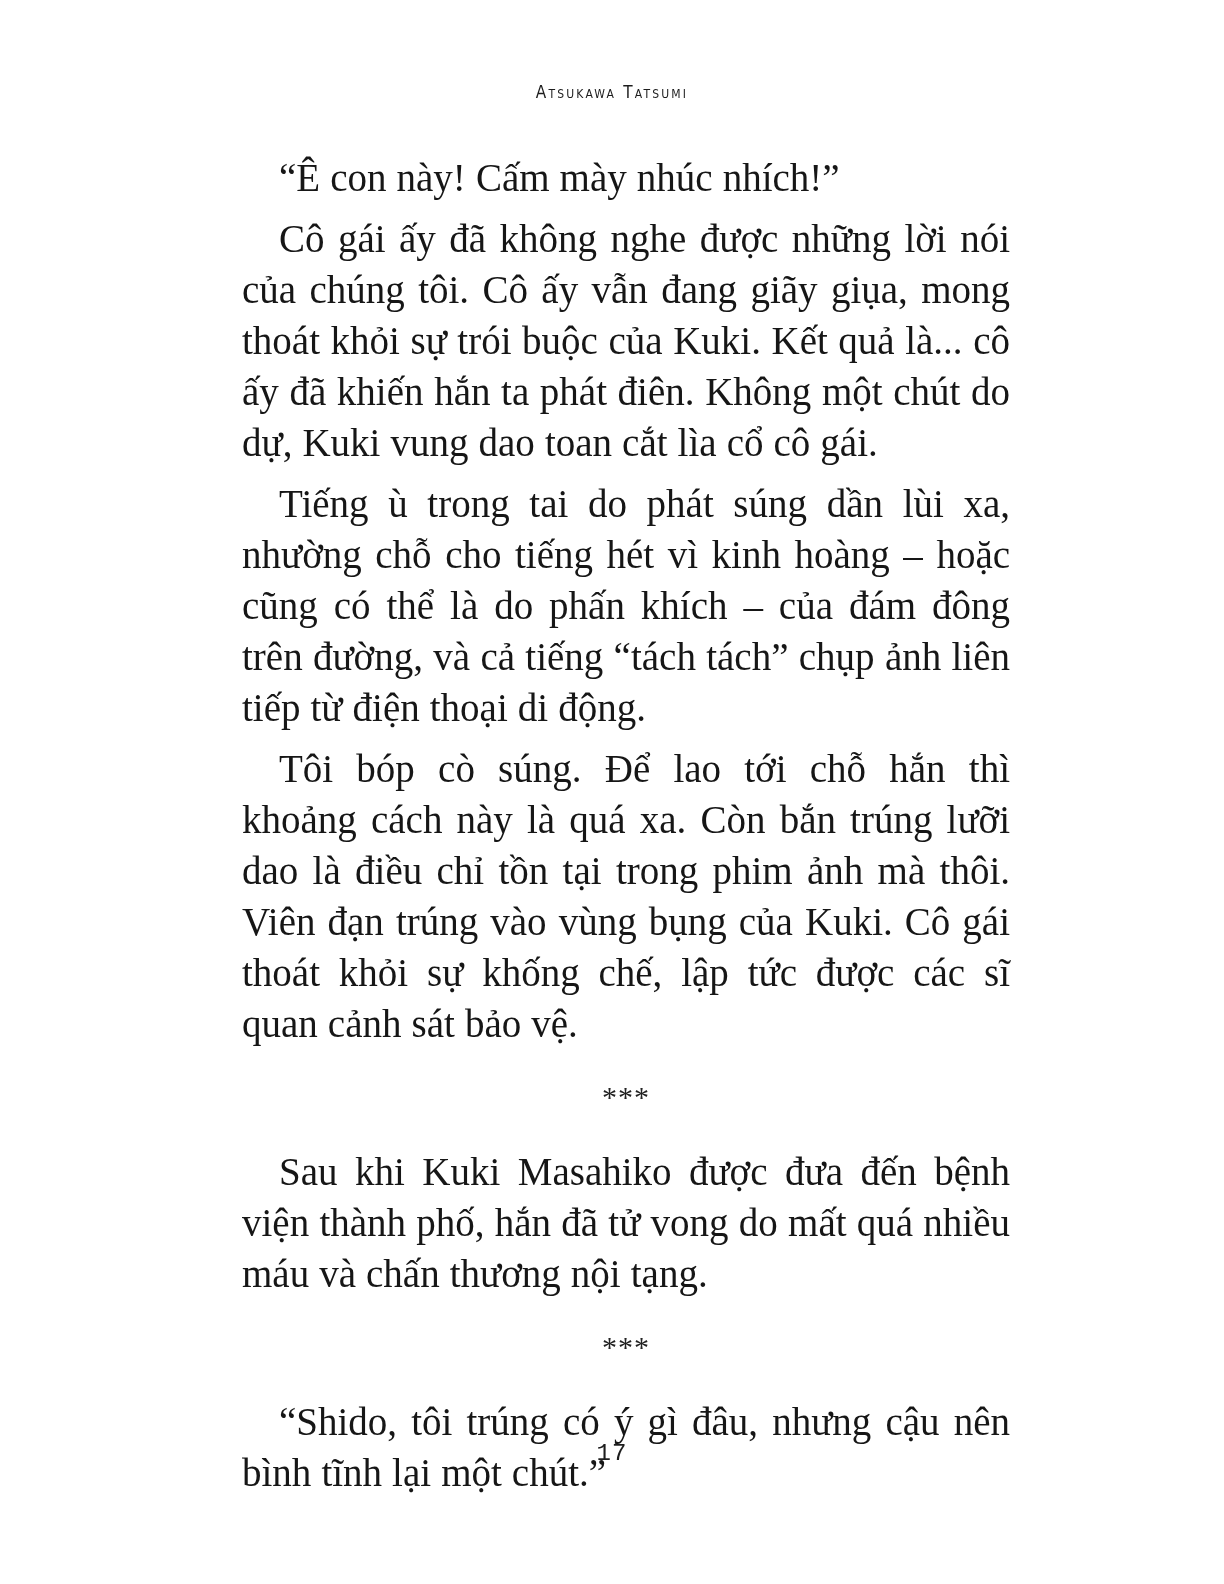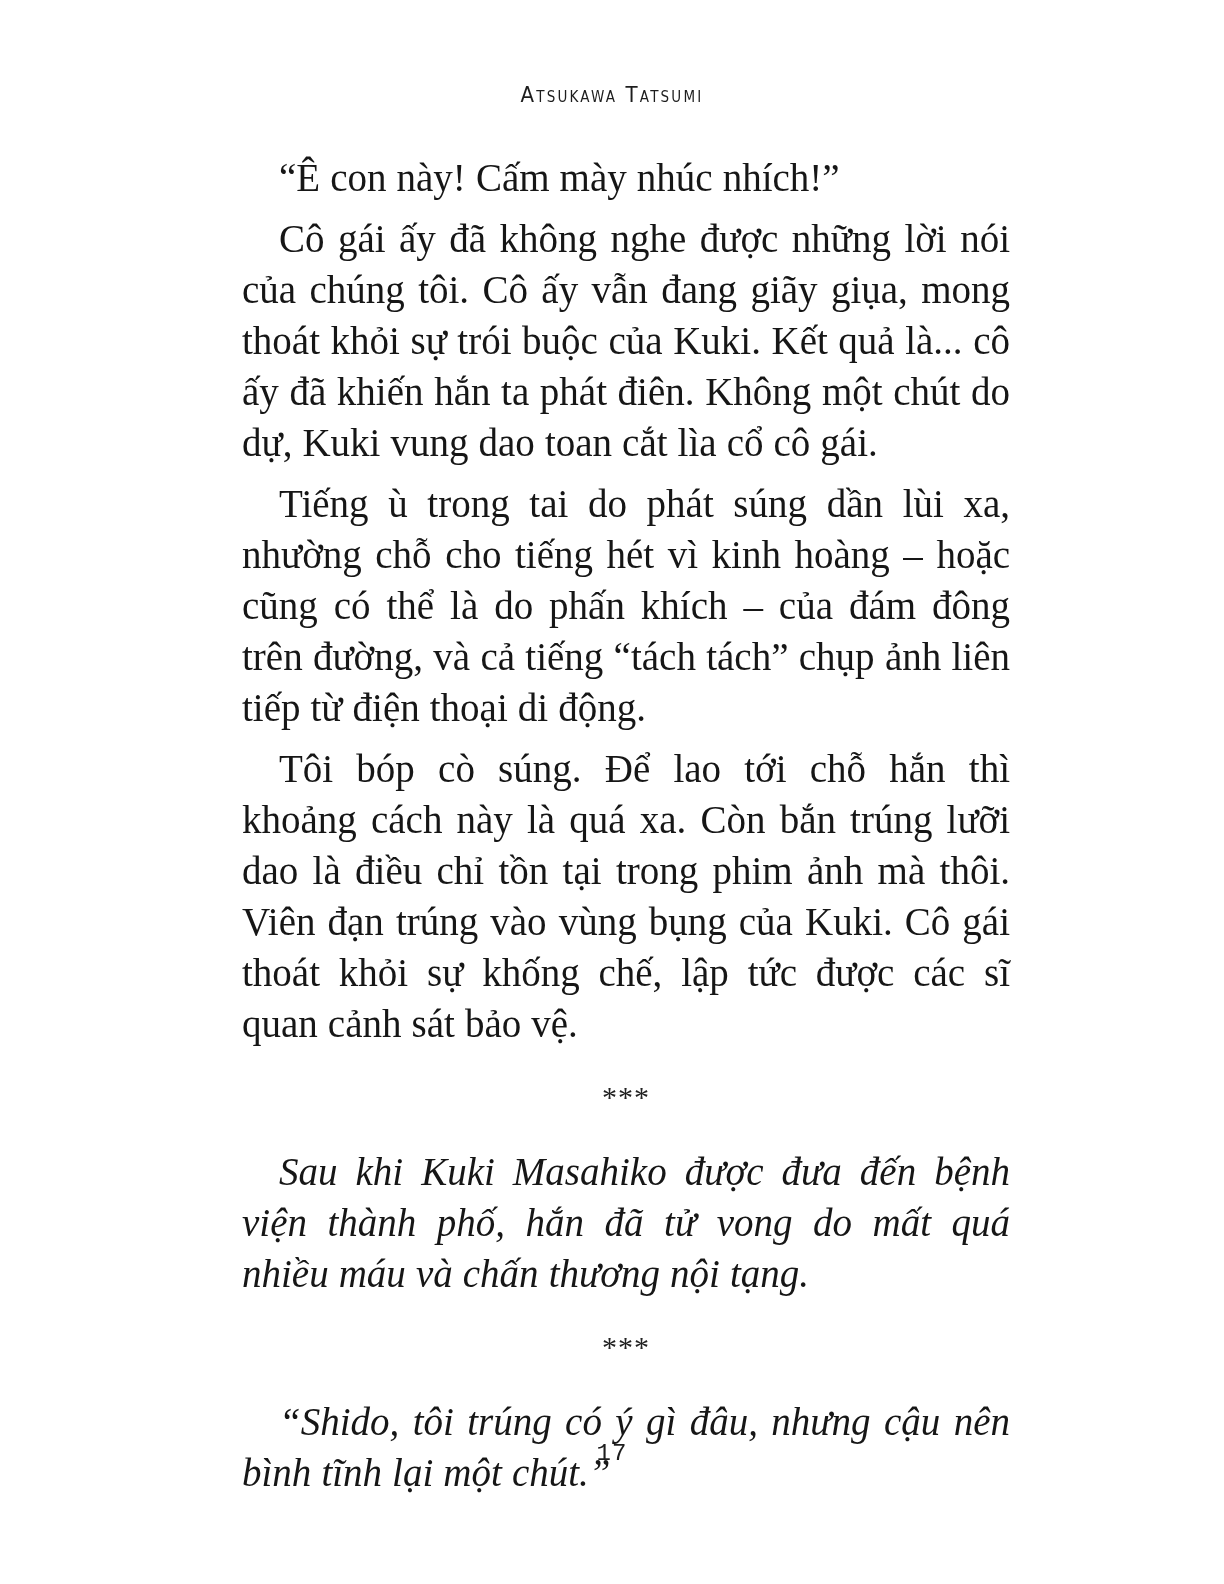--- a/index.html
+++ b/index.html
@@ -19,21 +19,21 @@
   }
 
   
   .running-head {
     position: absolute;
     top: 82px;
     left: 0;
     width: 1224px;
     text-align: center;
     font-family: "DejaVu Sans Condensed", "Liberation Sans Narrow", "Liberation Sans", sans-serif;
-    font-size: 22px;
+    font-size: 17px;
     font-variant: small-caps;
     letter-spacing: 2.2px;
     color: #1d1d1d;
     white-space: nowrap;
     font-stretch: condensed;
   }
 
   
   .text-column {
     position: absolute;
@@ -65,21 +65,20 @@
     text-indent: 0;
     font-size: 30px;
     line-height: 51px;
     letter-spacing: 1px;
     margin: 22px 0 24px 0;
     color: #232323;
   }
 
   .scene-break + .para {
     margin-top: 0;
-    font-style: italic;
   }
 
   
   .folio {
     position: absolute;
     top: 1440px;
     left: 0;
     width: 1224px;
     text-align: center;
     font-family: Liberation Mono, monospace;

